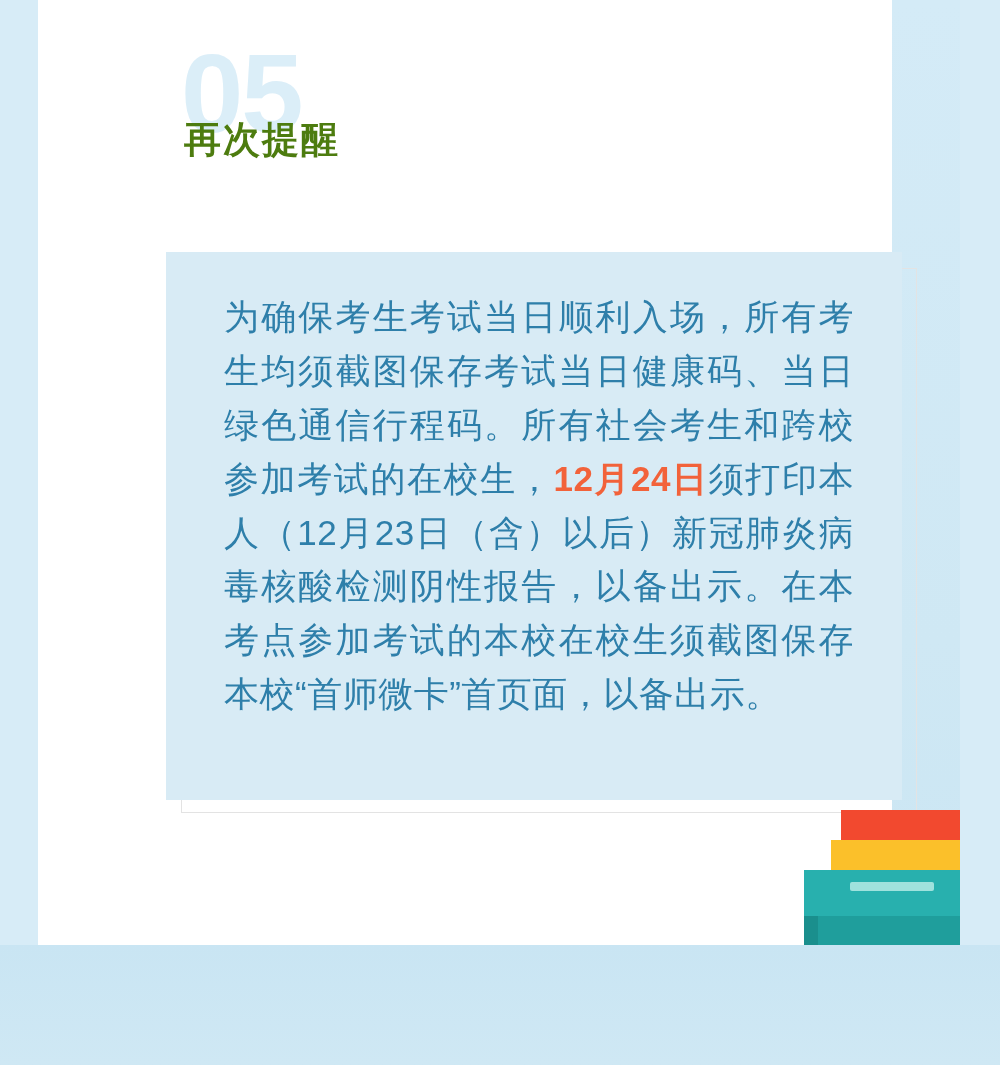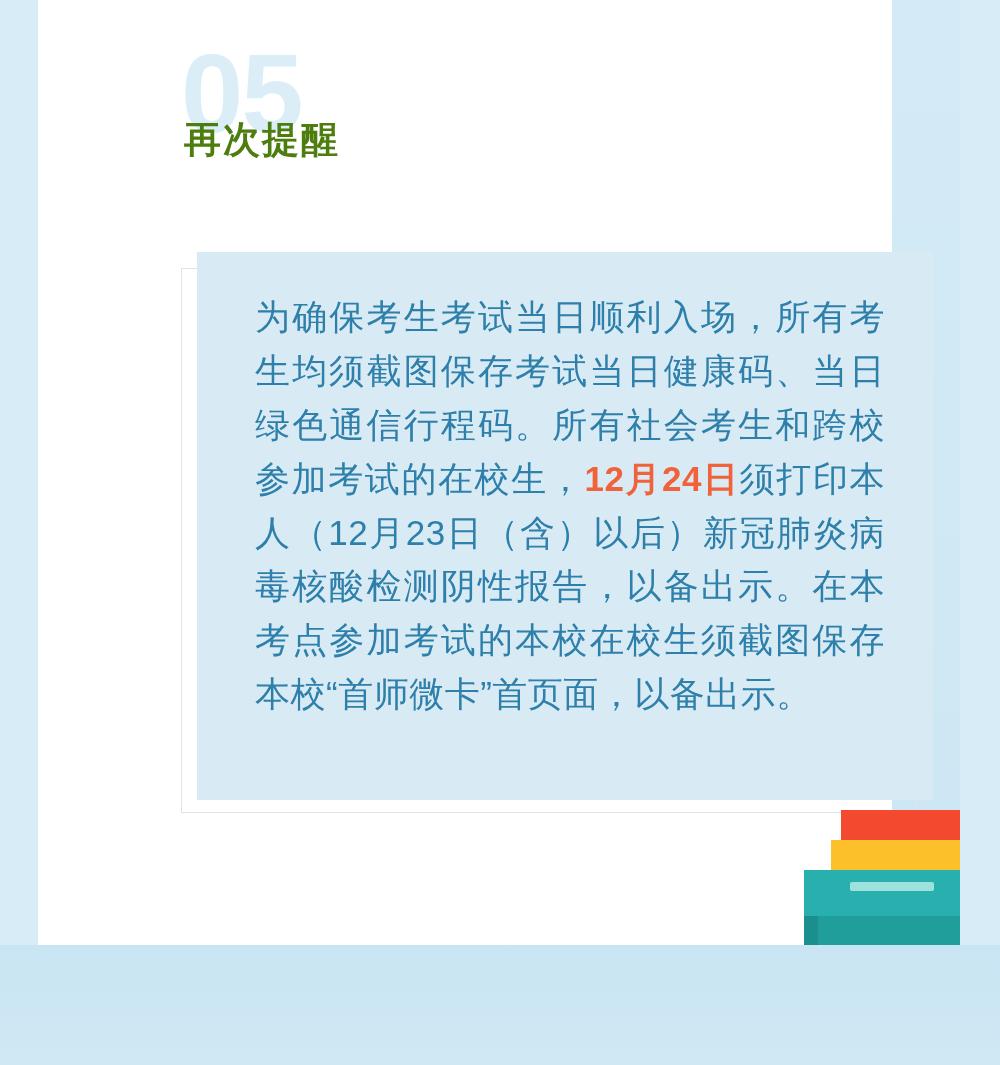--- a/index.html
+++ b/index.html
@@ -65,21 +65,20 @@
   }
   
   #content-panel {
     position: absolute;
     left: 128px;
     top: 252px;
     width: 736px;
     height: 548px;
     background: #d8ebf5;
     padding: 38px 48px 0 58px;
-    margin-left: 31px;
   }
   #body-text {
     font-size: 35px;
     line-height: 1.54;
     color: #2e7faa;
     letter-spacing: 0.5px;
     text-align: justify;
     text-justify: inter-ideograph;
     margin: 0;
   }

